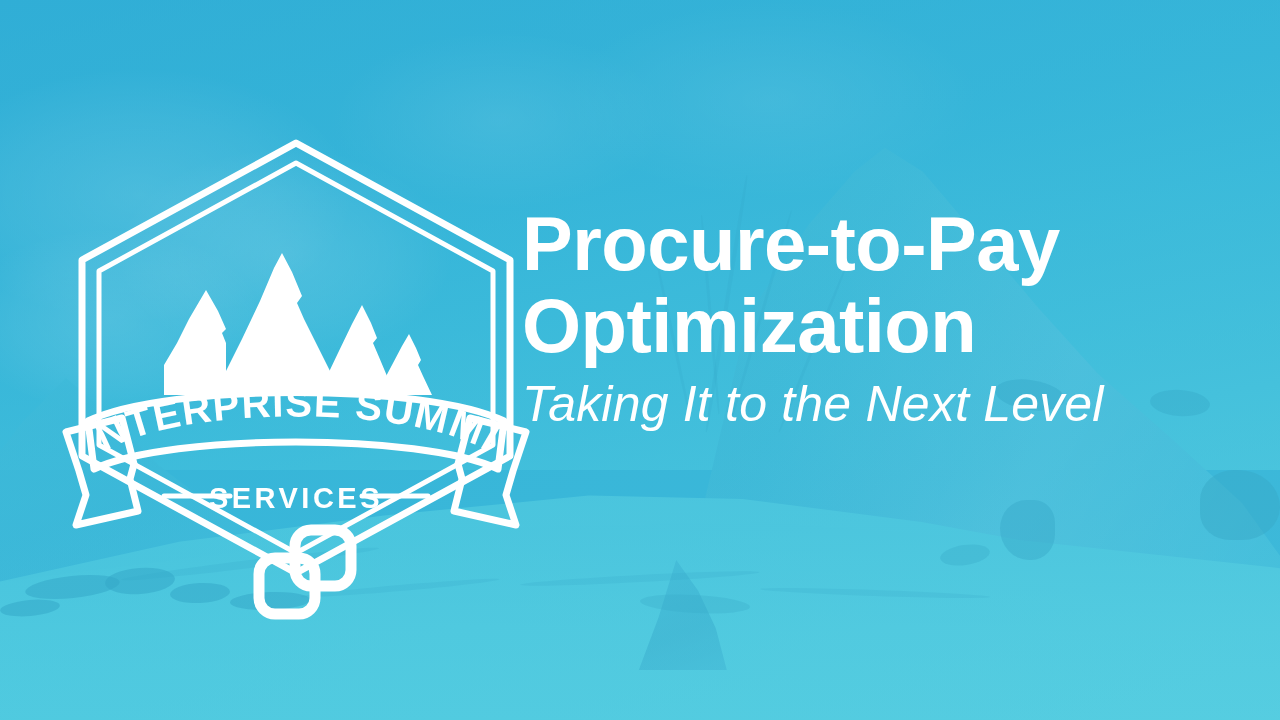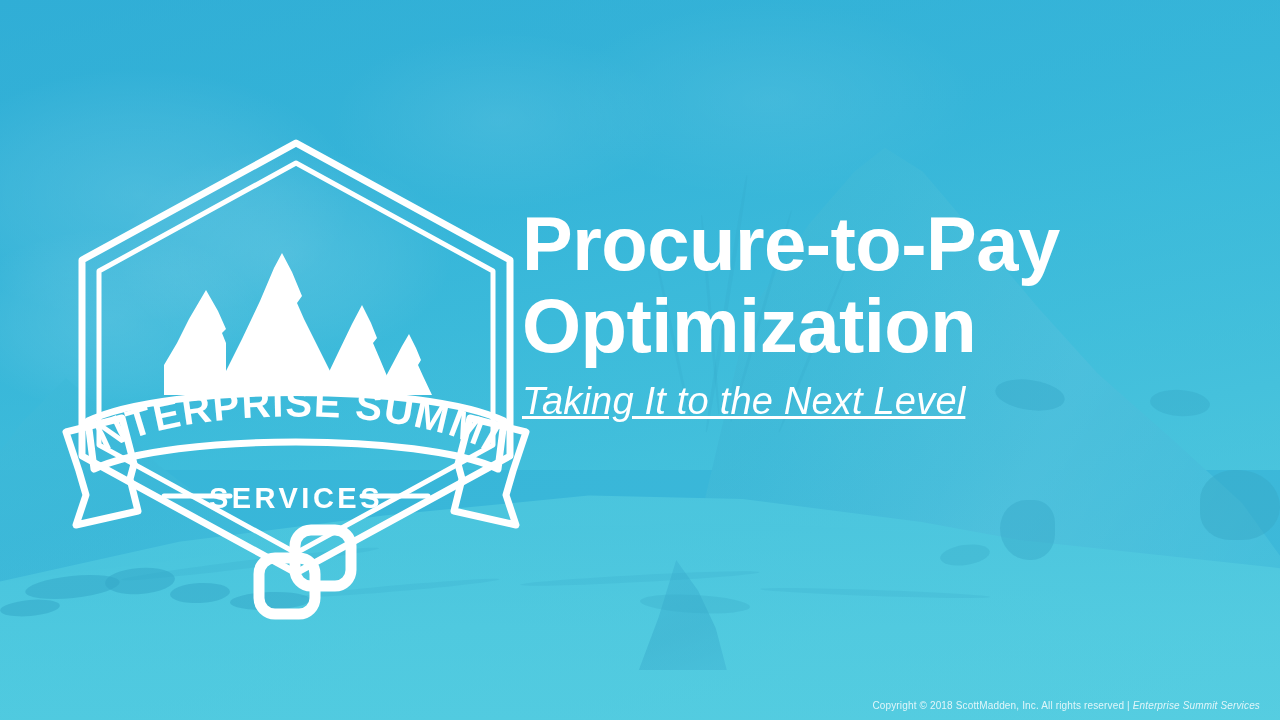--- a/index.html
+++ b/index.html
@@ -135,28 +135,26 @@
   .title-line {
     color:#ffffff;
     font-size:76px;
     font-weight:bold;
     line-height:1.08;
     letter-spacing:-0.5px;
     white-space:nowrap;
   }
   .subtitle {
     color:#ffffff;
-    font-size:38px;
+    font-size:50px;
     font-style:italic;
     font-weight:300;
     line-height:1.5;
-    margin-top:6px;
     letter-spacing:0.2px;
     white-space:nowrap;
-    text-decoration:underline;
   }
 
   
   #footer {
     position:absolute; right:20px; bottom:9px;
     color:rgba(255,255,255,0.82);
     font-size:10px;
     letter-spacing:0.15px;
     white-space:nowrap;
   }
@@ -276,15 +274,14 @@
       </g>
     </svg>
   </div>
 
   <div id="title-block">
     <div class="title-line">Procure-to-Pay</div>
     <div class="title-line">Optimization</div>
     <div class="subtitle">Taking It to the Next Level</div>
   </div>
 
-  <div id="footer"><span>Copyright © 2018 ScottMadden, Inc. All rights reserved | </span><span class="cite">Enterprise Summit Services</span></div>
 
 </div>
 
 </body></html>

